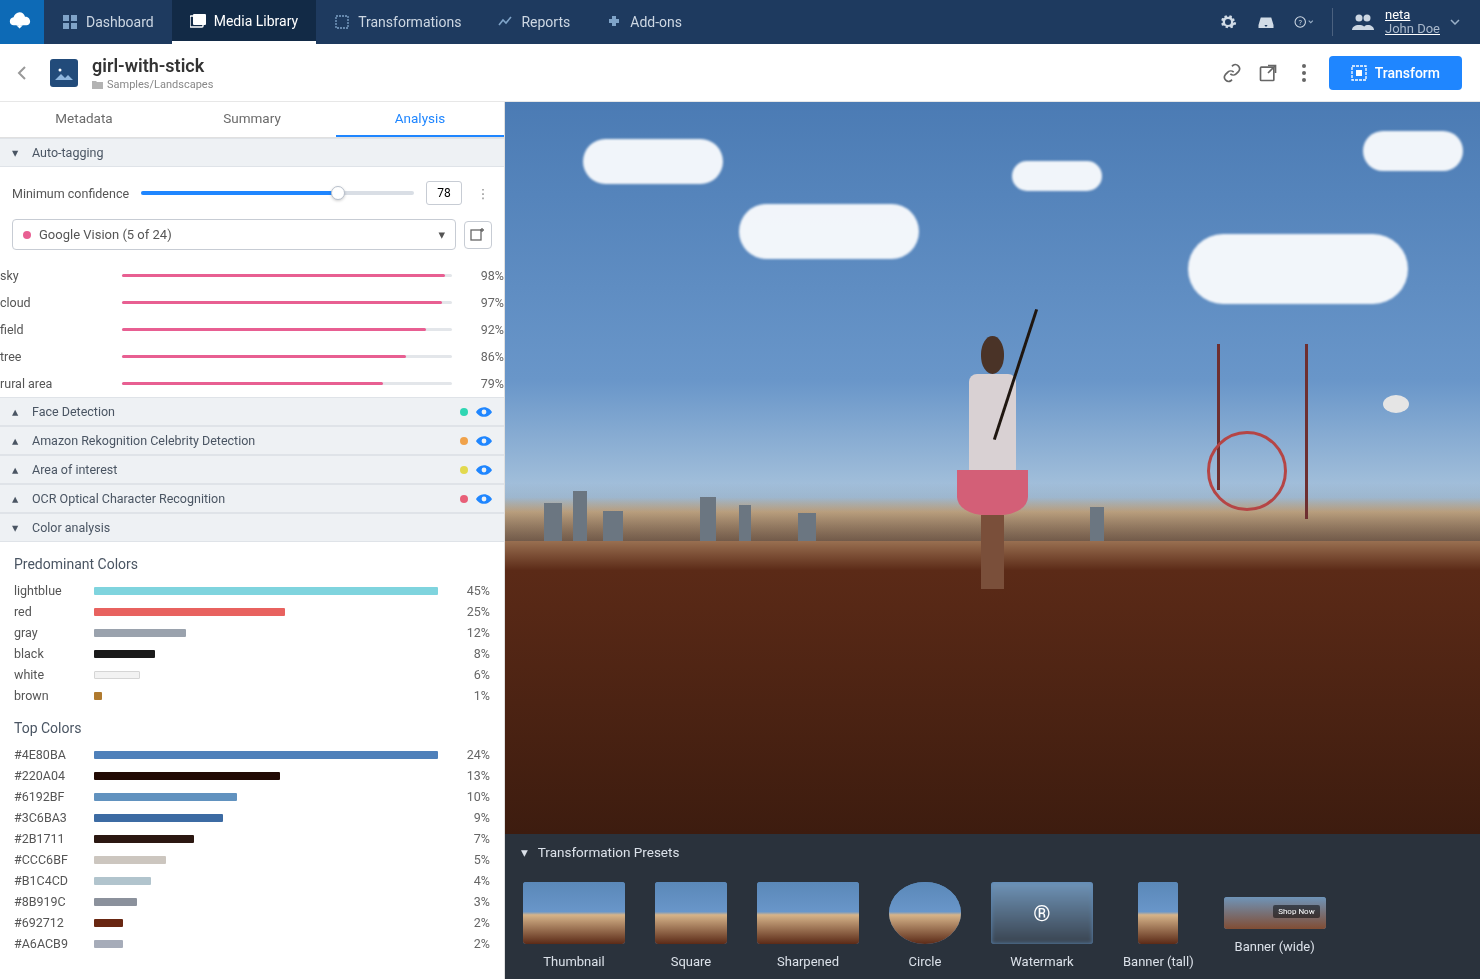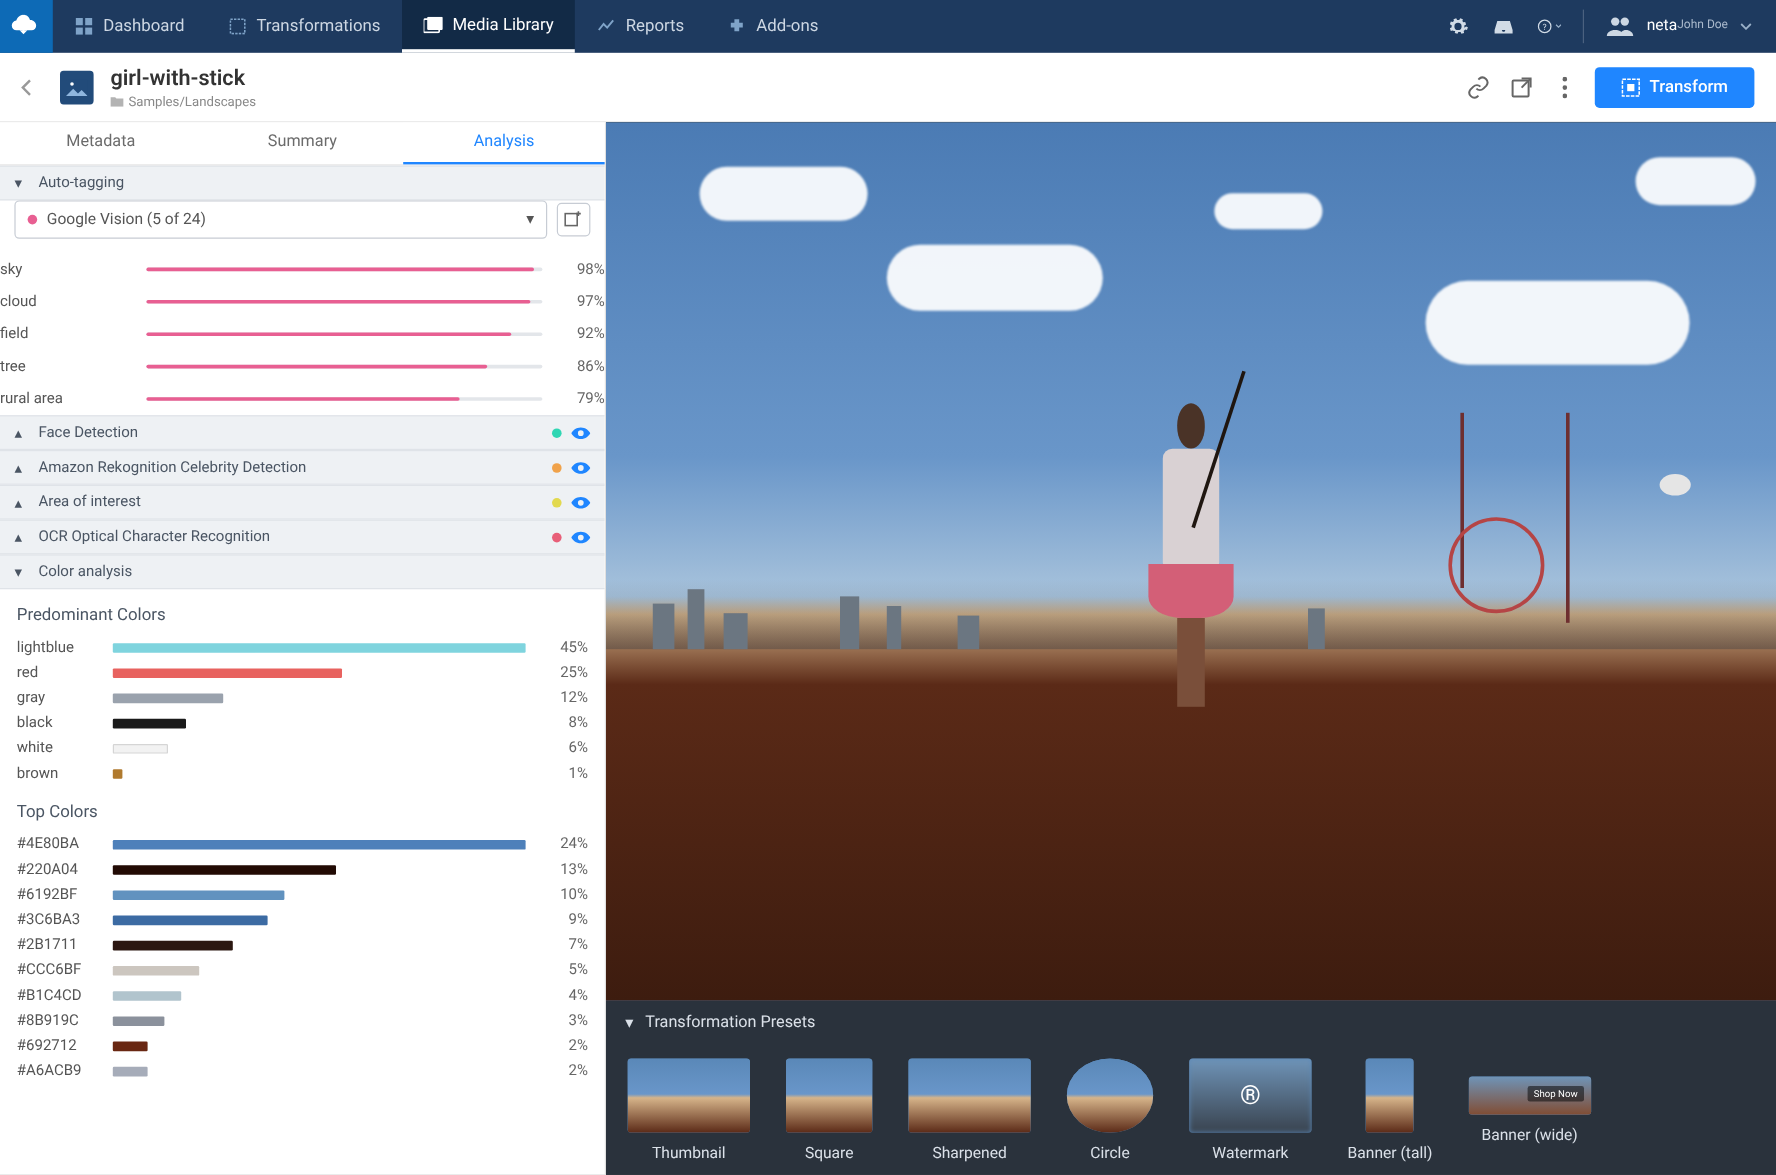--- a/index.html
+++ b/index.html
@@ -11,23 +11,23 @@
 .logo svg { width: 26px; height: 20px; }
 .nav-items { display: flex; height: 100%; }
 .nav-item { display: flex; align-items: center; padding: 0 18px; gap: 8px; cursor: pointer; height: 100%; color: #cdd7e3; }
 .nav-item.active { background: #122a46; color: #fff; border-bottom: 3px solid #fff; }
 .nav-icon { width: 16px; height: 16px; display: inline-flex; align-items: center; justify-content: center; }
 .nav-spacer { flex: 1; }
 .nav-right { display: flex; align-items: center; gap: 18px; padding-right: 20px; height: 100%; }
 .nav-right .icon-btn { width: 20px; height: 20px; color: #d1dbe6; cursor: pointer; display: flex; align-items: center; justify-content: center; }
 .divider-v { width: 1px; height: 28px; background: rgba(255,255,255,.2); }
 .user-area { display: flex; align-items: center; gap: 10px; cursor: pointer; }
-.user-text { display: flex; flex-direction: row; line-height: 1.1; }
+.user-text { display: flex; flex-direction: column; line-height: 1.1; text-decoration: underline; }
 .user-name { font-size: 13px; color: #fff; }
-.user-sub { font-size: 10px; color: #aab9cc; }
+.user-sub { font-size: 13px; color: #aab9cc; }
 
 
 .asset-header { height: 58px; border-bottom: 1px solid #e7e7e7; display: flex; align-items: center; padding: 0 18px 0 10px; gap: 14px; }
 .back-btn { width: 26px; height: 26px; color: #888; cursor: pointer; display: flex; align-items: center; justify-content: center; border-radius: 4px; }
 .asset-thumb { width: 28px; height: 28px; background: #224b7a; display: flex; align-items: center; justify-content: center; border-radius: 3px; }
 .asset-title-wrap { display: flex; flex-direction: column; gap: 2px; }
 .asset-title { font-size: 18px; font-weight: 600; color: #333; }
 .asset-path { font-size: 11px; color: #888; display: flex; align-items: center; gap: 4px; }
 .hdr-spacer { flex: 1; }
 .hdr-actions { display: flex; align-items: center; gap: 14px; }
@@ -114,36 +114,36 @@
       <span class="nav-icon">
           <svg width="14" height="14" viewBox="0 0 14 14">
             <rect x="0" y="0" width="6" height="6" fill="#7fa3c8"></rect>
             <rect x="8" y="0" width="6" height="6" fill="#7fa3c8"></rect>
             <rect x="0" y="8" width="6" height="6" fill="#7fa3c8"></rect>
             <rect x="8" y="8" width="6" height="6" fill="#7fa3c8"></rect>
           </svg>
         </span>
       <span>Dashboard</span>
     </div>
-    <div class="nav-item">
-      <span class="nav-icon">
-          <svg width="14" height="14" viewBox="0 0 14 14">
-            <rect x="1" y="1" width="12" height="12" fill="none" stroke="#7fa3c8" stroke-width="1.3" stroke-dasharray="2 1"></rect>
-          </svg>
-        </span>
-      <span>Transformations</span>
-    </div>
     <div class="nav-item active">
       <span class="nav-icon">
           <svg width="16" height="14" viewBox="0 0 16 14">
             <rect x="0" y="2" width="13" height="11" rx="1" fill="none" stroke="#fff" stroke-width="1.4"></rect>
             <rect x="3" y="0" width="13" height="11" rx="1" fill="#fff"></rect>
           </svg>
         </span>
       <span>Media Library</span>
+    </div>
+    <div class="nav-item">
+      <span class="nav-icon">
+          <svg width="14" height="14" viewBox="0 0 14 14">
+            <rect x="1" y="1" width="12" height="12" fill="none" stroke="#7fa3c8" stroke-width="1.3" stroke-dasharray="2 1"></rect>
+          </svg>
+        </span>
+      <span>Transformations</span>
     </div>
     <div class="nav-item">
       <span class="nav-icon">
           <svg width="14" height="14" viewBox="0 0 14 14">
             <polyline points="1,10 5,5 8,8 13,2" fill="none" stroke="#7fa3c8" stroke-width="1.6"></polyline>
           </svg>
         </span>
       <span>Reports</span>
     </div>
     <div class="nav-item">
@@ -253,20 +253,29 @@
   <div class="left-panel">
     <div class="tabs">
       <div class="tab">Metadata</div>
       <div class="tab">Summary</div>
       <div class="tab active">Analysis</div>
     </div>
     <div class="panel-scroll">
       <div class="section-header">
         <span class="chev">▾</span>
         <span>Auto-tagging</span>
+      </div>
+      <div class="confidence-row">
+        <span>Minimum confidence</span>
+        <div class="slider">
+          <div class="slider-fill" style="width:72%"></div>
+          <div class="slider-knob" style="left:72%"></div>
+        </div>
+        <input class="conf-input" value="78" style="">
+        <div class="kebab">⋮</div>
       </div>
       <div class="provider-row">
         <div class="provider-select">
           <span class="dot"></span>
           <span class="psp">Google Vision (5 of 24)</span>
           <span>▾</span>
         </div>
         <div class="add-prov">
           <svg width="16" height="16" viewBox="0 0 16 16">
               <rect x="1" y="3" width="10" height="10" fill="none" stroke="#666" stroke-width="1.3"></rect>

